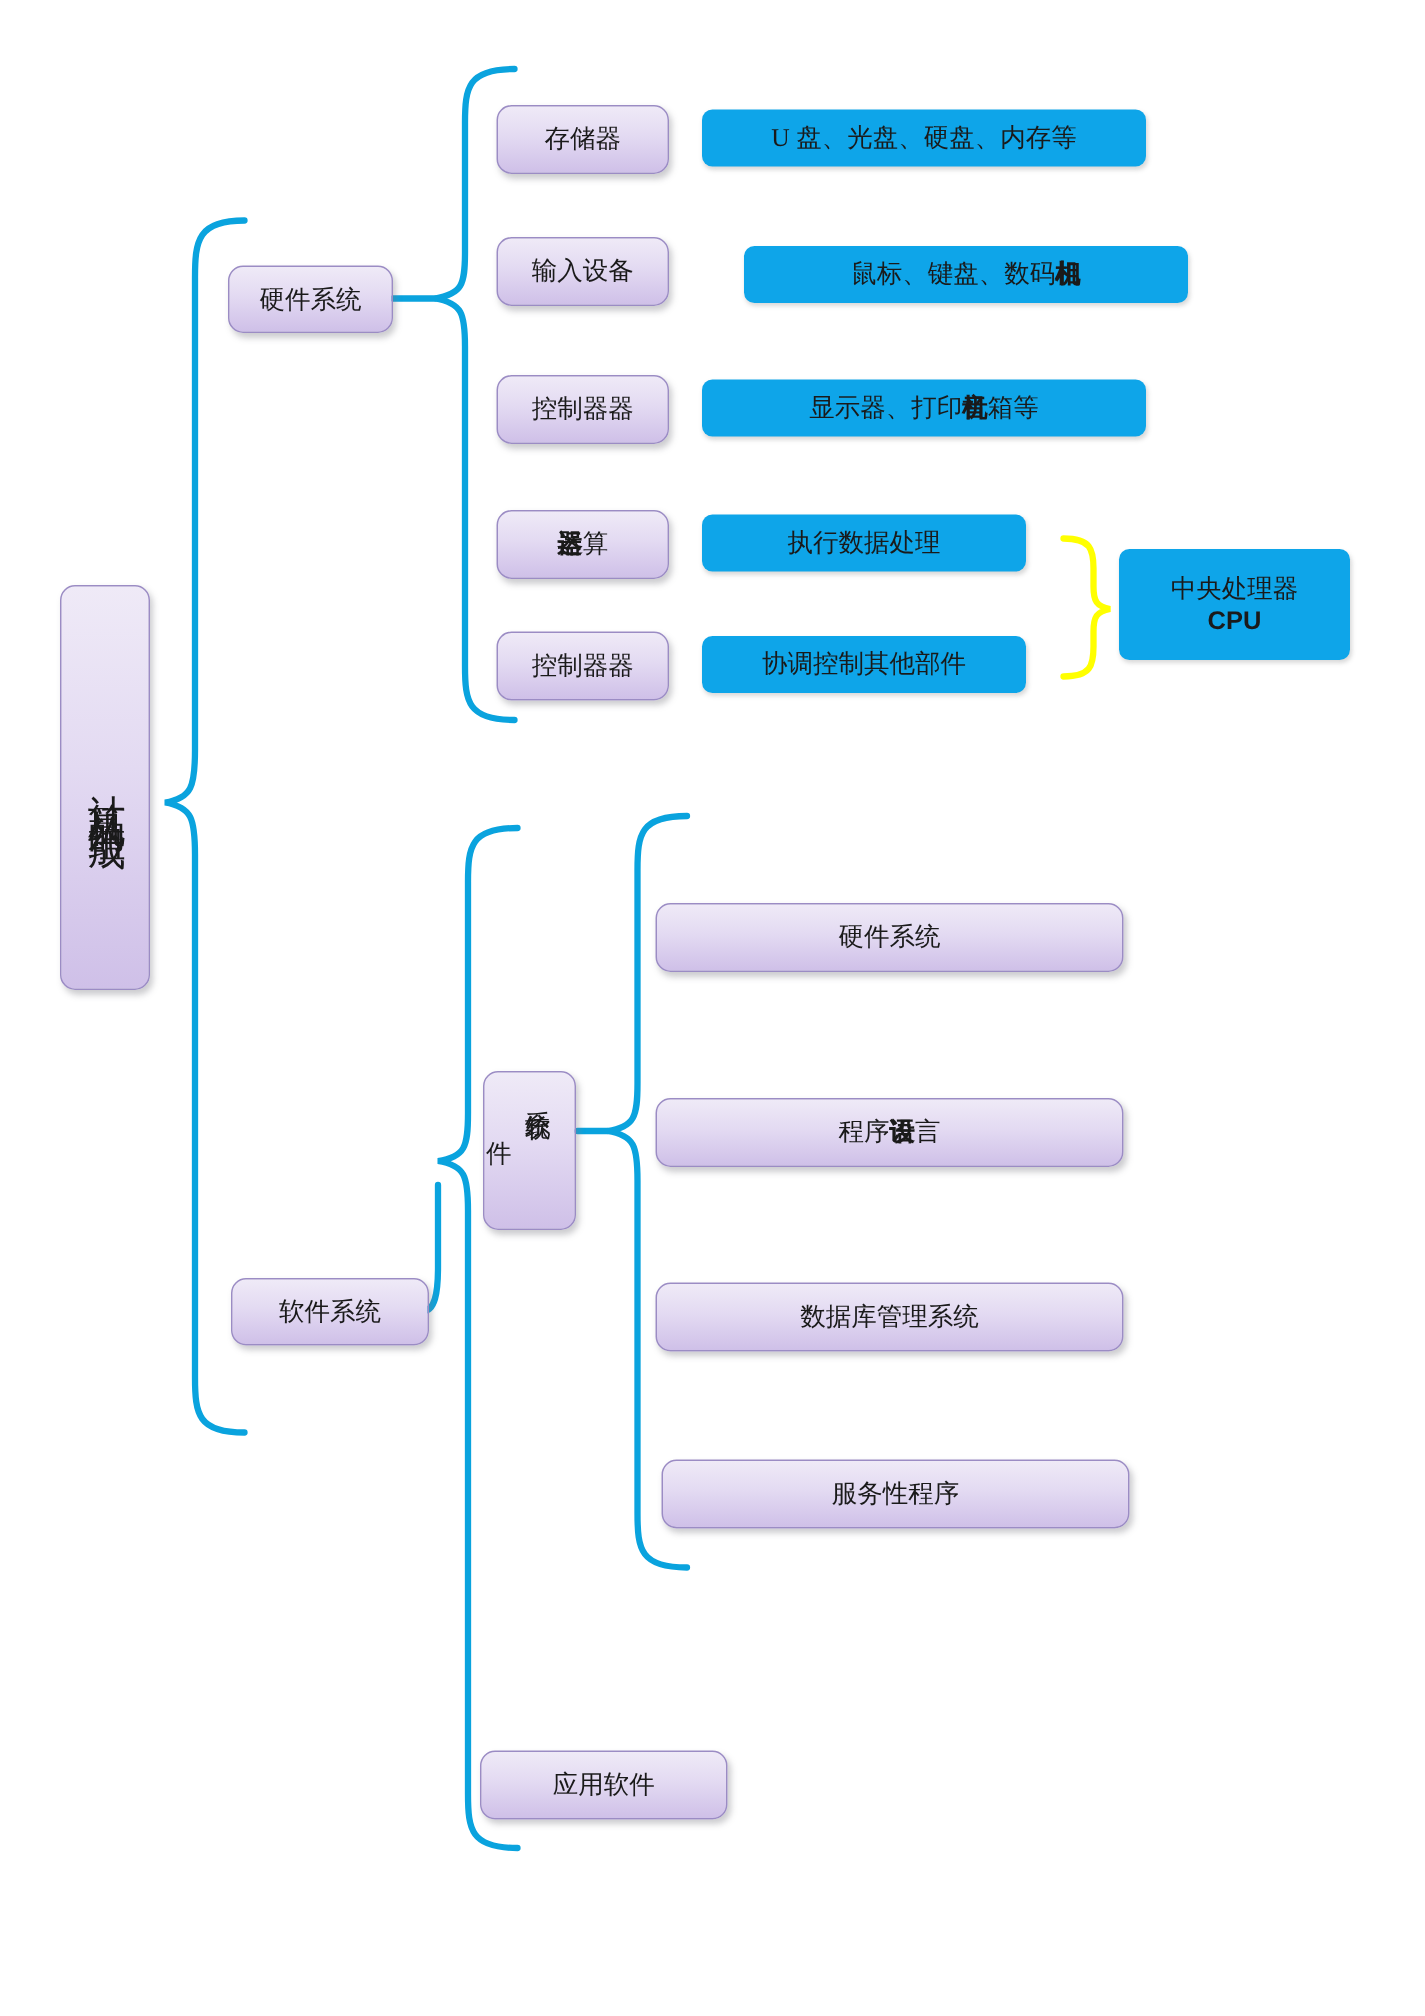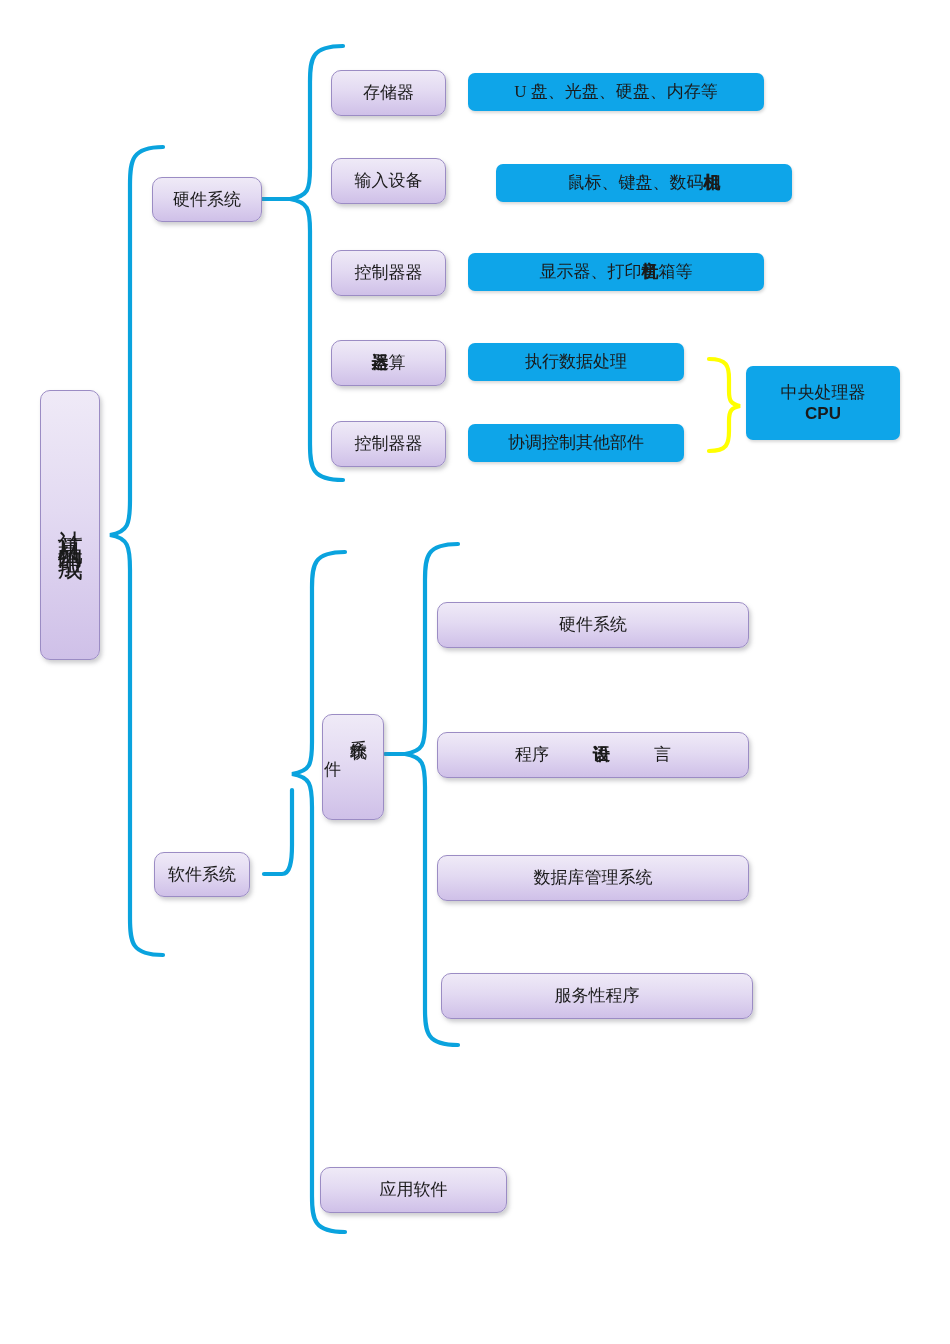--- a/index.html
+++ b/index.html
@@ -180,36 +180,36 @@
 
   <div class="node gray" style="left:468px; top:343px; width:216px; height:38px; font-size:17px;">执行数据处理</div>
 
   <div class="node gray" style="left:468px; top:424px; width:216px; height:38px; font-size:17px;">协调控制其他部件</div>
 
   <div class="node gray" style="left:746px; top:366px; width:154px; height:74px; font-size:17px; flex-direction:column;">
     <span>中央处理器</span>
     <span style="font-family:'Liberation Sans',sans-serif; font-weight:bold; font-size:17px;">CPU</span>
   </div>
 
-  <div class="node purple" style="left:154px; top:852px; width:96px; height:45px; font-size:17px;">软件系统</div>
+  <div class="node purple" style="left:154px; top:852px; width:132px; height:45px; font-size:17px;">软件系统</div>
 
   <div class="node purple" style="left:322px; top:714px; width:62px; height:106px;">
     <span class="sys-soft-label">
       <span class="sys-soft-col sys-soft-main">系统软</span>
       <span class="sys-soft-col sys-soft-tail">件</span>
     </span>
   </div>
 
   <div class="node purple" style="left:437px; top:602px; width:312px; height:46px; font-size:17px;">硬件系统</div>
 
-  <div class="node purple" style="left:437px; top:732px; width:312px; height:46px; font-size:17px;gap:44px;">
+  <div class="node purple" style="left:437px; top:732px; width:312px; height:46px; font-size:17px;">
     <span>程序</span>
       <span class="glyph-stack"><span class="g1">设</span><span class="g2">语</span></span>
       <span>言</span>
   </div>
 
   <div class="node purple" style="left:437px; top:855px; width:312px; height:46px; font-size:17px;">数据库管理系统</div>
 
   <div class="node purple" style="left:441px; top:973px; width:312px; height:46px; font-size:17px;">服务性程序</div>
 
-  <div class="node purple" style="left:320px; top:1167px; width:187px; height:46px; font-size:17px;">应用软件</div>
+  <div class="node purple" style="left:320px; top:1167px; width:165px; height:46px; font-size:17px;">应用软件</div>
 
 </div>
 
 </body></html>

